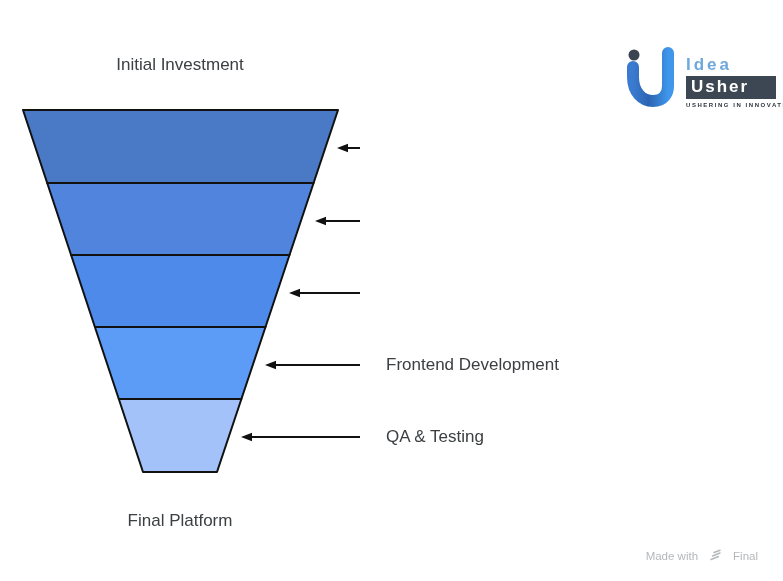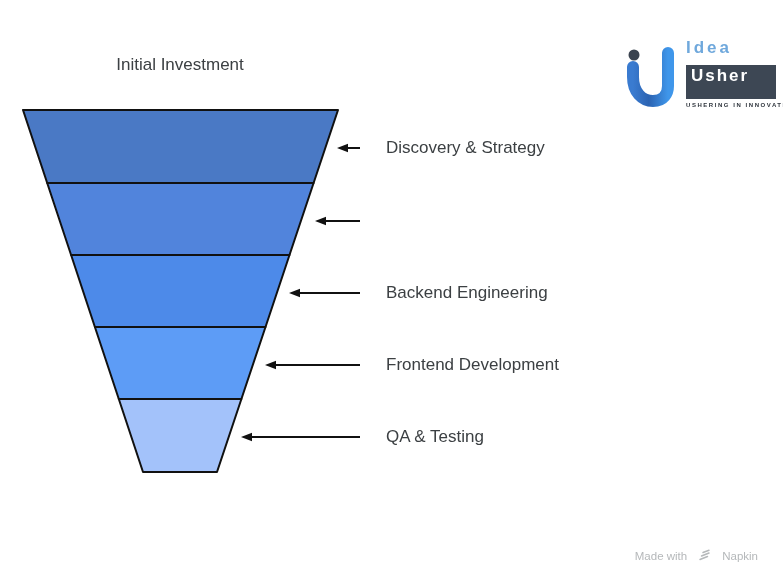--- a/index.html
+++ b/index.html
@@ -50,22 +50,22 @@
     letter-spacing: 3px;
     line-height: 19px;
   }
   .logo-line2 {
     background: #3d4754;
     color: #ffffff;
     font-weight: bold;
     font-size: 17px;
     letter-spacing: 2px;
     line-height: 20px;
-    padding: 1px 5px 13px 5px;
-    margin-top: 8px;
+    padding: 1px 5px 2px 5px;
+    margin-top: 2px;
     width: 80px;
   }
   .logo-tagline {
     margin-top: 3px;
     font-size: 6px;
     font-weight: bold;
     letter-spacing: 1.55px;
     color: #2e343c;
     white-space: nowrap;
   }
@@ -111,23 +111,22 @@
       <line x1="360" y1="365" x2="274" y2="365"></line>
       <polygon points="265,365 276,360.8 276,369.2" fill="#111111" stroke="none"></polygon>
     </g>
     <g stroke="#111111" stroke-width="2">
       <line x1="360" y1="437" x2="250" y2="437"></line>
       <polygon points="241,437 252,432.8 252,441.2" fill="#111111" stroke="none"></polygon>
     </g>
   </svg>
 
   <div class="top-title">Initial Investment</div>
+  <div class="bottom-title">Final Platform</div>
 
-  <div class="seg-label" style="top:148px">Discovery &amp; Strategy</div>
-  <div class="seg-label" style="top:293px">Backend Engineering</div>
   <div class="seg-label" style="top:437px">QA &amp; Testing</div>
   <div class="seg-label" style="top:365px">Frontend Development</div>
 
   <div class="logo">
     <svg class="logo-mark" viewBox="0 0 64 64">
       <defs>
         <linearGradient id="ugrad" x1="0" y1="0" x2="1" y2="0">
           <stop offset="0" stop-color="#3a7bd0"></stop>
           <stop offset="0.45" stop-color="#2b63b2"></stop>
           <stop offset="1" stop-color="#3f96ea"></stop>
@@ -145,16 +144,16 @@
 
   <div class="footer">
     <span>Made with</span>
     <svg class="napkin-icon" width="13" height="13" viewBox="0 0 13 13">
       <g stroke="#b5b8ba" stroke-width="1.5" stroke-linecap="round">
         <line x1="2" y1="10.5" x2="9.5" y2="7.5"></line>
         <line x1="3.5" y1="7" x2="11" y2="4"></line>
         <line x1="5" y1="3.5" x2="11" y2="1.2"></line>
       </g>
     </svg>
-    <span>Napkin</span>
+    <span>Final</span>
   </div>
 
 </div>
 
 </body></html>

